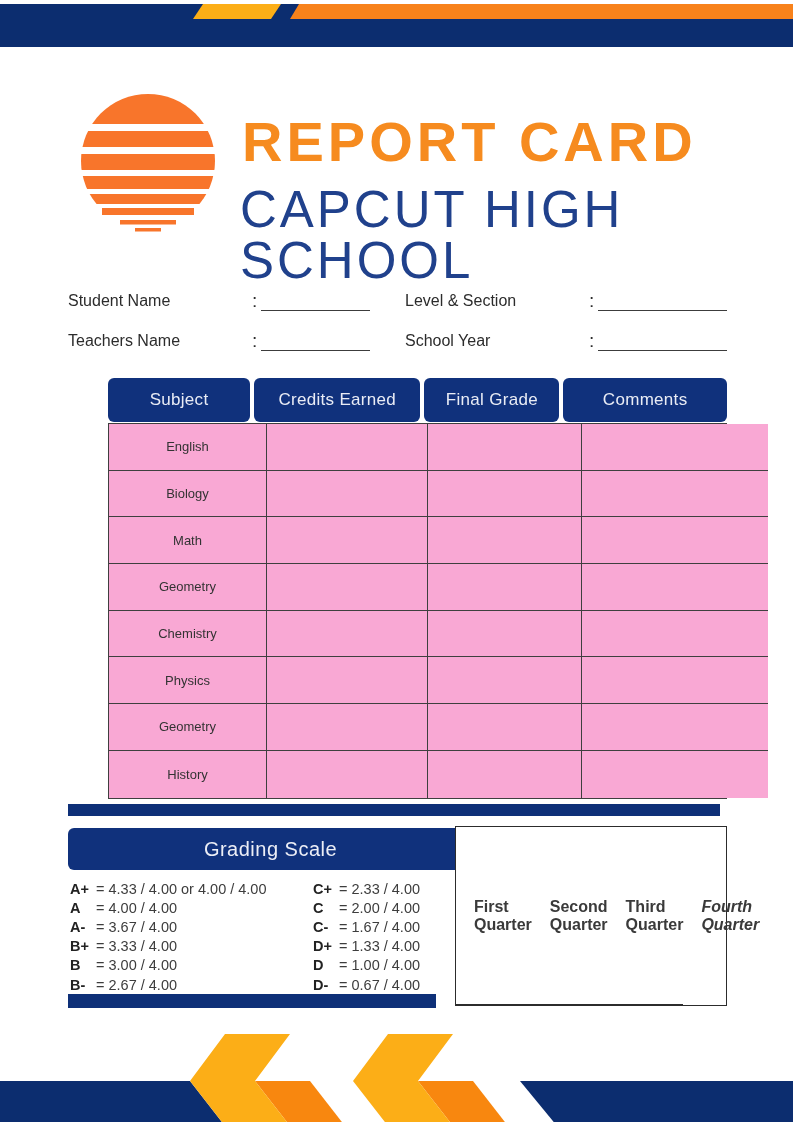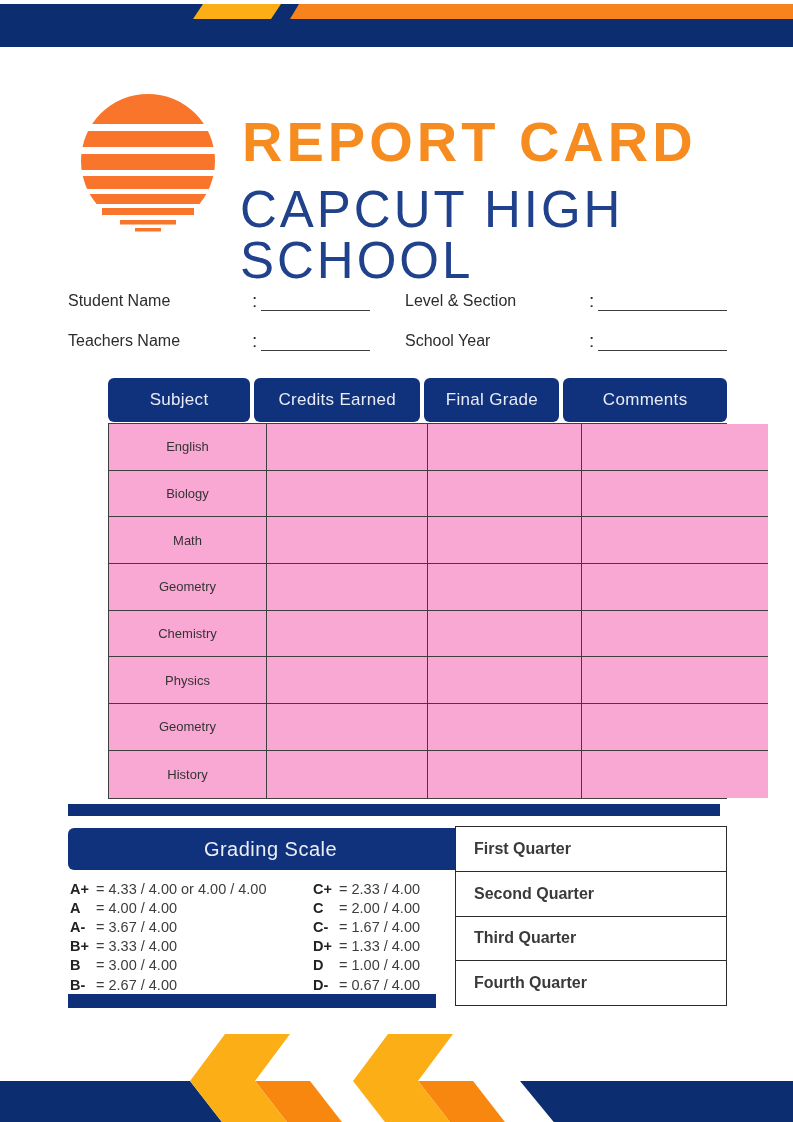--- a/index.html
+++ b/index.html
@@ -76,28 +76,28 @@
   .gcol.left  { width:243px; }
   .gcol.right { width:125px; }
   .gitem { display:flex; height:19.2px; align-items:center; font-size:14.5px; color:#3d3d3d; }
   .gletter { font-weight:700; color:#222; width:26px; }
   .gval { white-space:nowrap; }
   .grading-bottom-bar { position:absolute; left:68px; top:990px; width:368px; height:14px; background:#0e3078; }
   
   .quarters-box {
     position:absolute; left:455px; top:822px; width:272px; height:180px;
     border:1.6px solid #2c2c2c; background:#fff;
-    display:flex; flex-direction:column;
+    display:flex; 
   }
   .quarter-row {
     flex:1; display:flex; align-items:center; padding-left:18px;
     border-bottom:1.4px solid #2c2c2c;
     font-size:16px; font-weight:700; color:#3a3a3a;
   }
-  .quarter-row:last-child { border-bottom:none; }
+  .quarter-row:last-child { border-bottom:none;font-style:italic; }
   
   .footer-deco { position:absolute; left:0; bottom:0; width:793px; height:92px; }
 </style>
 </head>
 <body>
 
 <div class="page">
 
   <div class="top-banner">
     <div class="top-orange-strip"></div>

